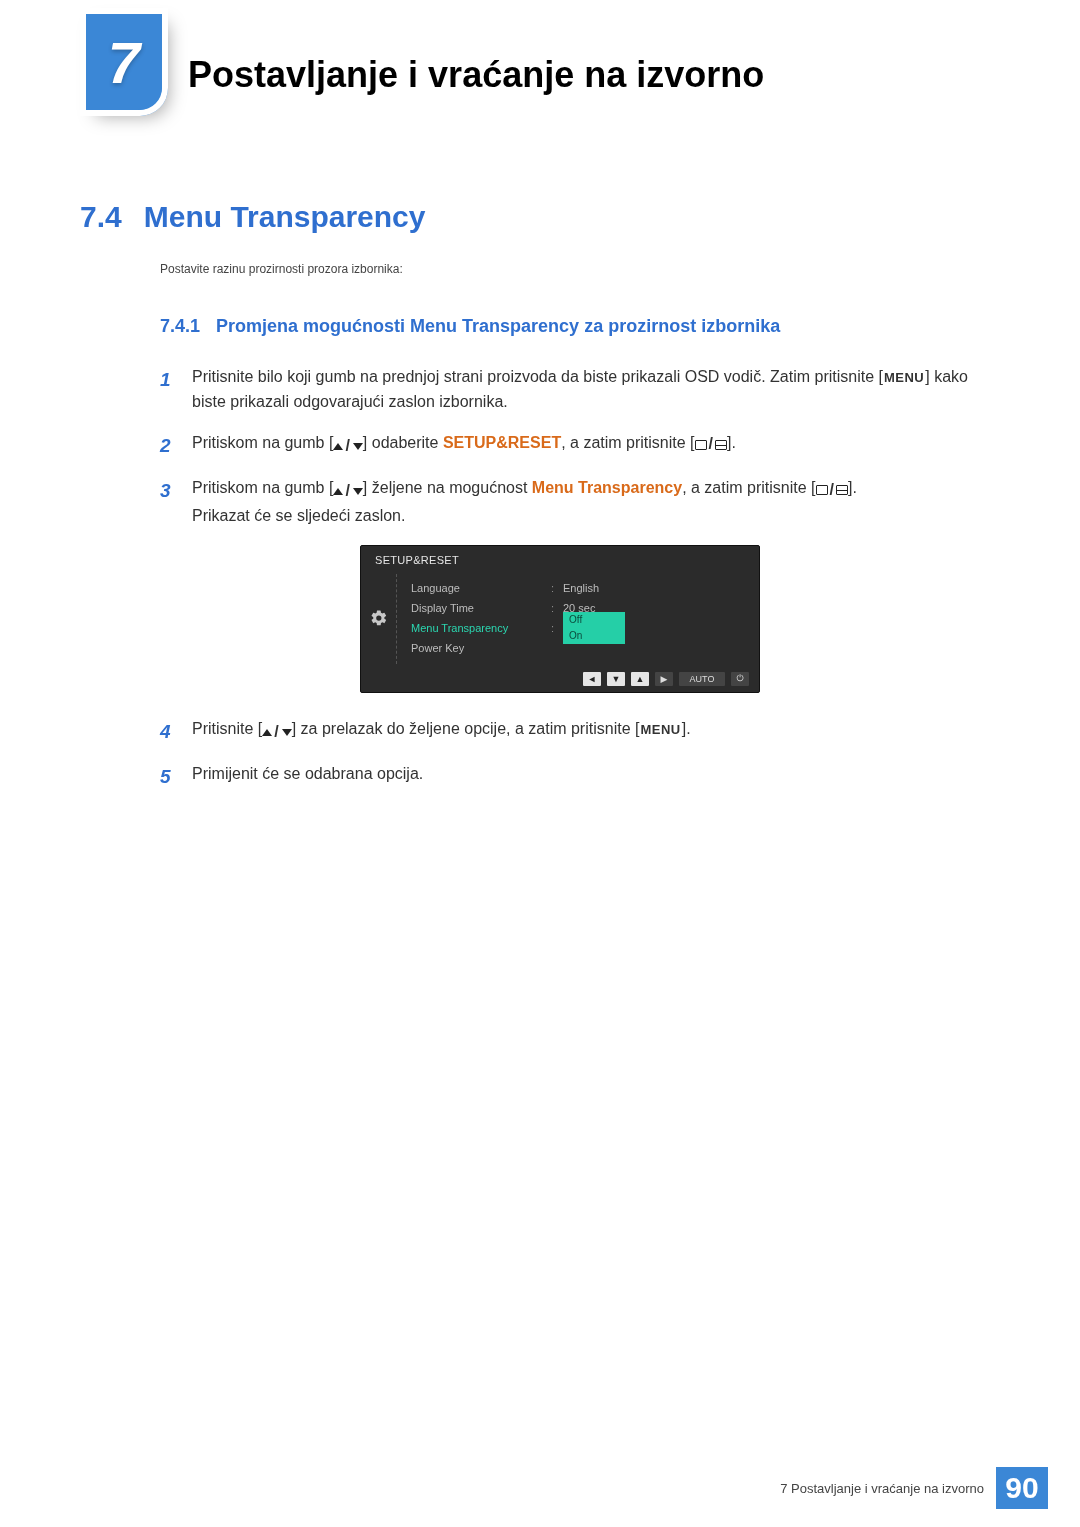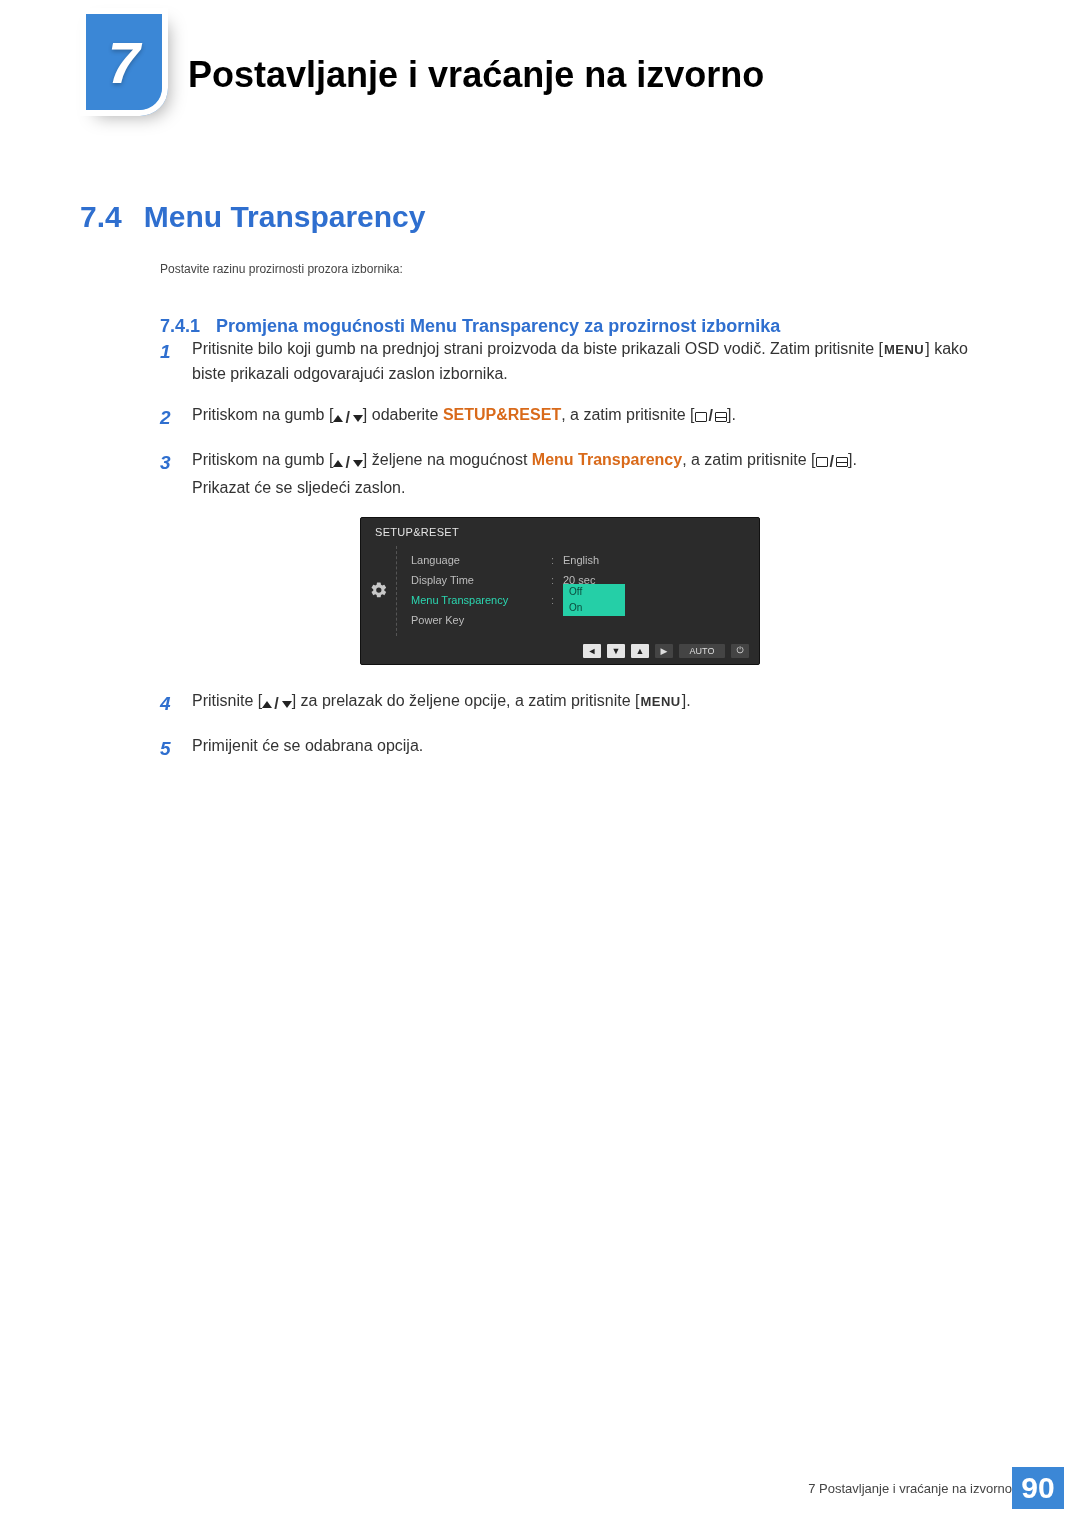--- a/index.html
+++ b/index.html
@@ -94,20 +94,21 @@
 
   
   .subsection-heading {
     display: flex;
     align-items: baseline;
     gap: 16px;
     color: #2f6fcf;
     font-weight: 700;
     font-size: 18px;
     margin-left: 80px;
+    margin-bottom: 28px;
   }
 
   
   .steps {
     margin-left: 80px;
   }
   .step {
     display: flex;
     align-items: flex-start;
     gap: 14px;
@@ -231,23 +232,24 @@
     content: "";
     display: block;
     width: 100%; height: 50%;
     border-bottom: 1.5px solid #222;
   }
 
   
   .footer {
     position: absolute;
     bottom: 18px;
-    right: 16px;
+    right: 32px;
     display: flex;
     align-items: stretch;
+    gap: 12px;
     margin-top: 40px;
   }
   .footer-text {
     font-size: 13px;
     color: #444;
     display: flex;
     align-items: center;
   }
   .footer-page {
     background: #3b87d6;

